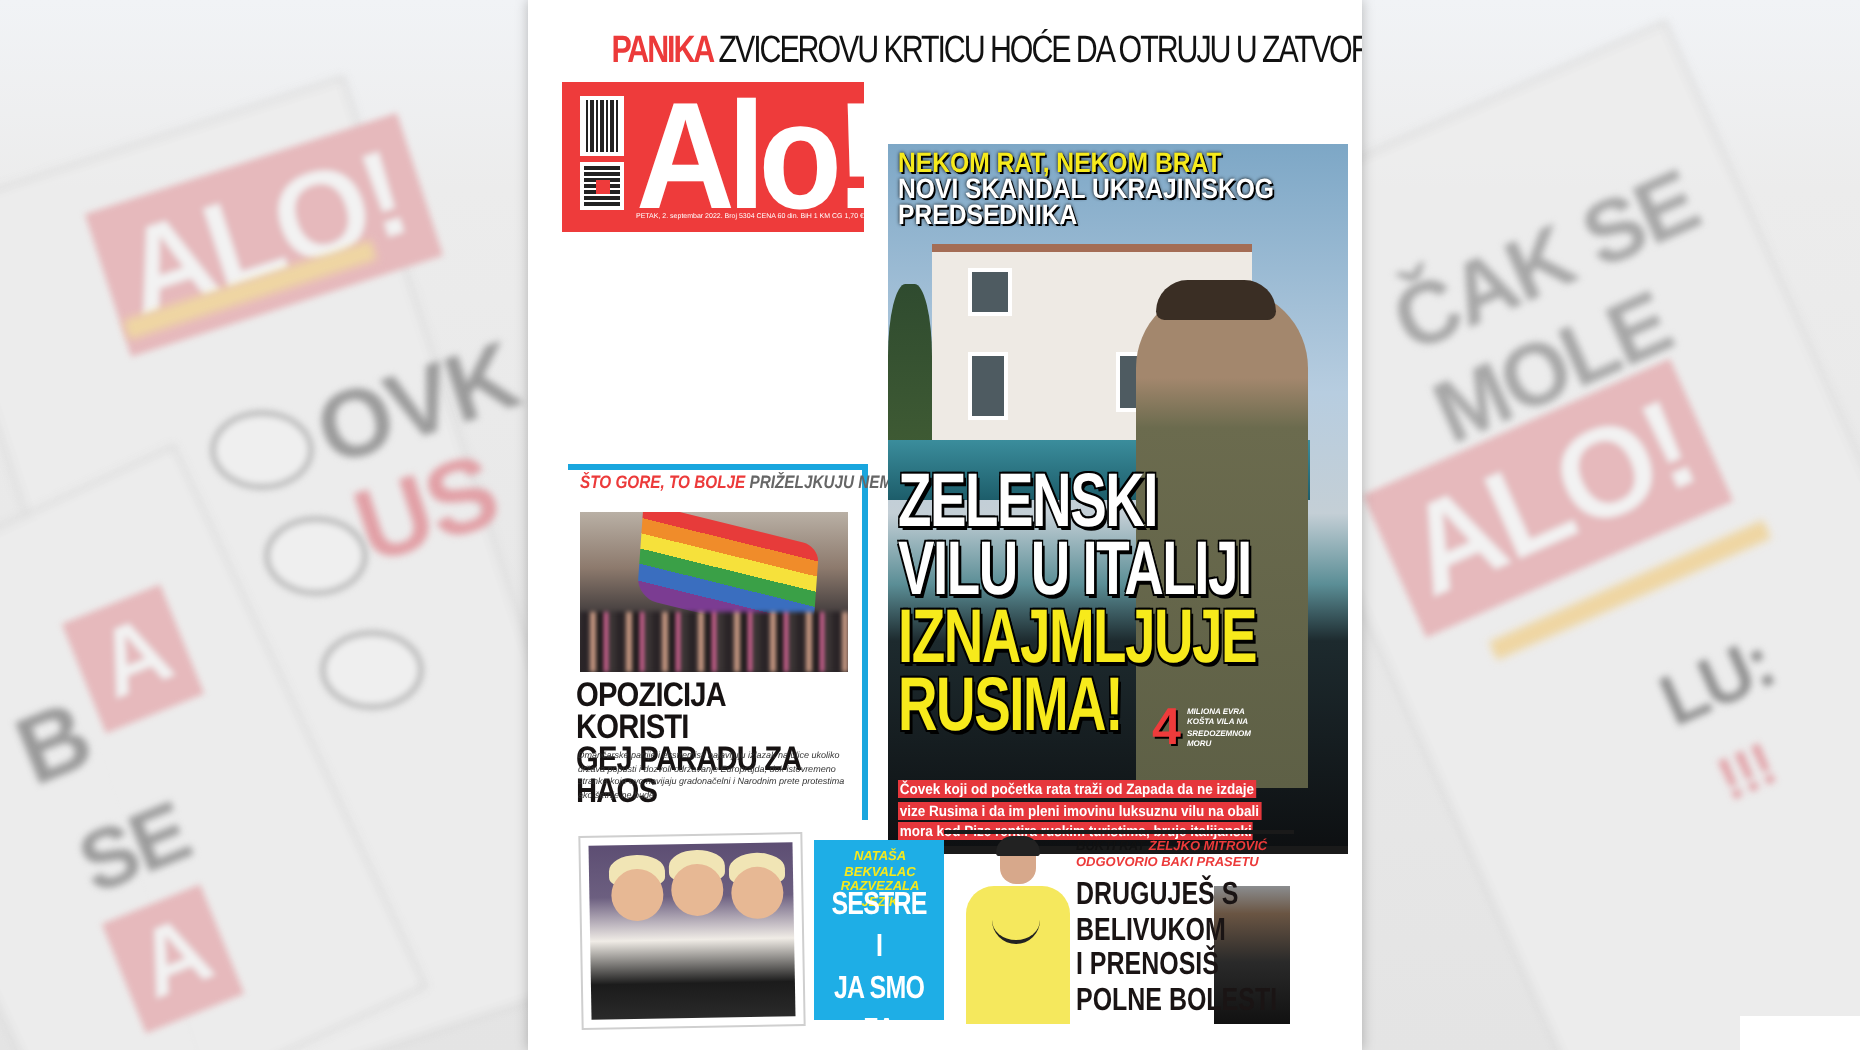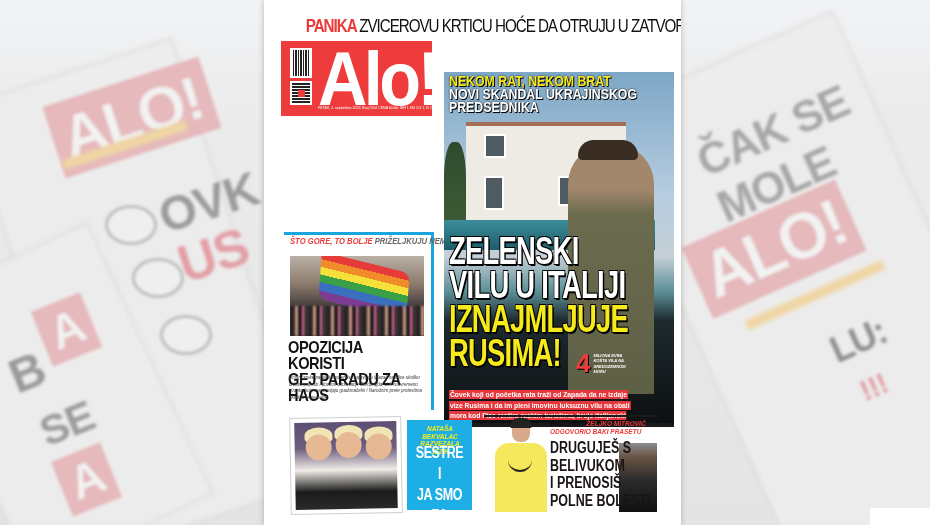--- a/index.html
+++ b/index.html
@@ -233,21 +233,21 @@
     font-size: 6.5px; line-height: 7.5px; font-weight: bold; font-style: italic; color: #f7ea1b;
   }
   .bek-box .head {
     position: absolute; left: 0; top: 22px; width: 65px; text-align: center;
     font-size: 16px; line-height: 21px; font-weight: bold; color: #fff; letter-spacing: -0.5px;
     transform: scaleX(0.78);
   }
 
   
   .mit {
-    position: absolute; left: 220px; top: 415px; width: 175px; height: 97px; overflow: hidden;
+    position: absolute; left: 208px; top: 415px; width: 175px; height: 97px; overflow: hidden;
   }
   .mit .man1 {
     position: absolute; left: 8px; top: 0; width: 58px; height: 97px;
   }
   .mit .man1 .cap { position: absolute; left: 18px; top: 3px; width: 22px; height: 10px; background: #222; border-radius: 10px 10px 2px 2px; }
   .mit .man1 .face { position: absolute; left: 20px; top: 11px; width: 18px; height: 16px; background: #d7a88b; border-radius: 0 0 8px 8px; }
   .mit .man1 .shirt { position: absolute; left: 3px; top: 28px; width: 52px; height: 69px; background: #f5e85d; border-radius: 14px 14px 0 0; }
   .mit .man1 .smile { position: absolute; left: 16px; top: 45px; width: 24px; height: 12px; border-bottom: 2px solid #222; border-radius: 0 0 12px 12px; }
   .mit .man2 {
     position: absolute; left: 135px; top: 28px; width: 38px; height: 69px;

